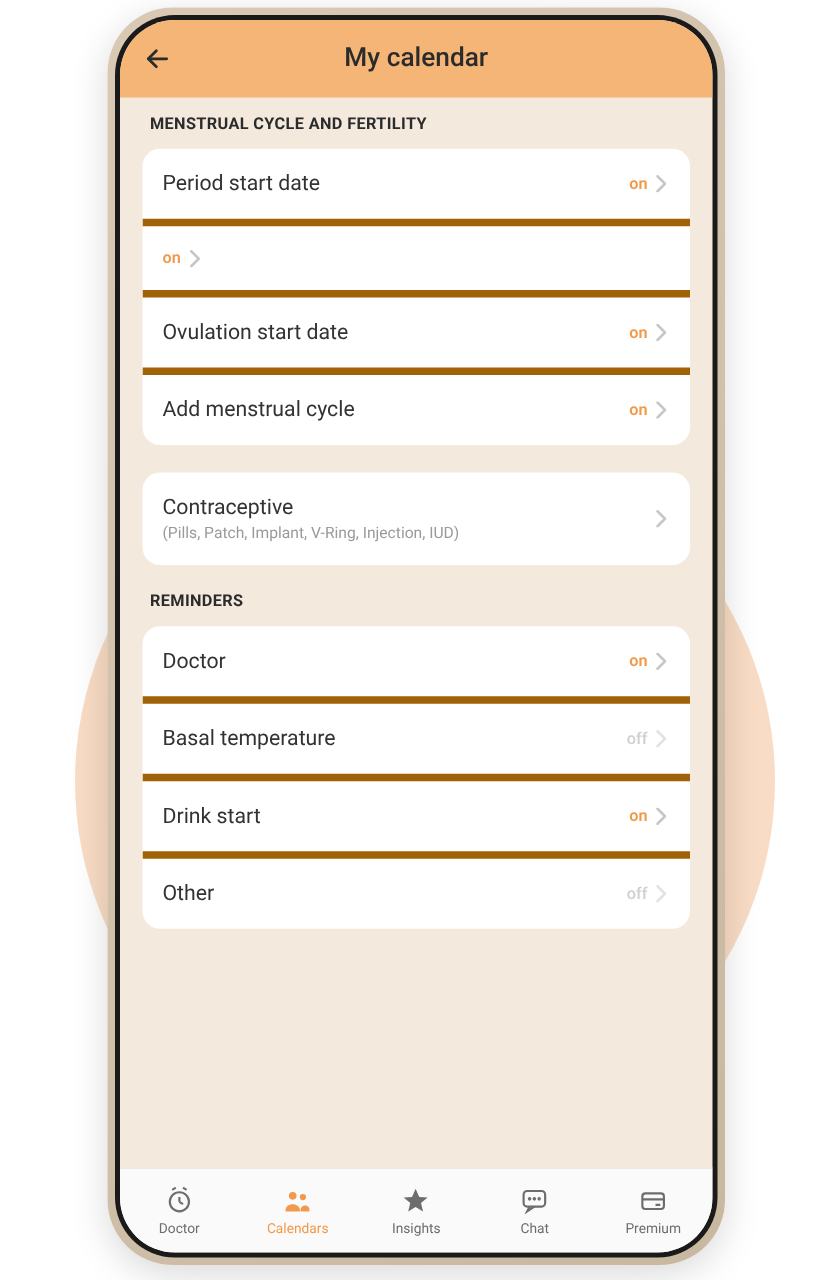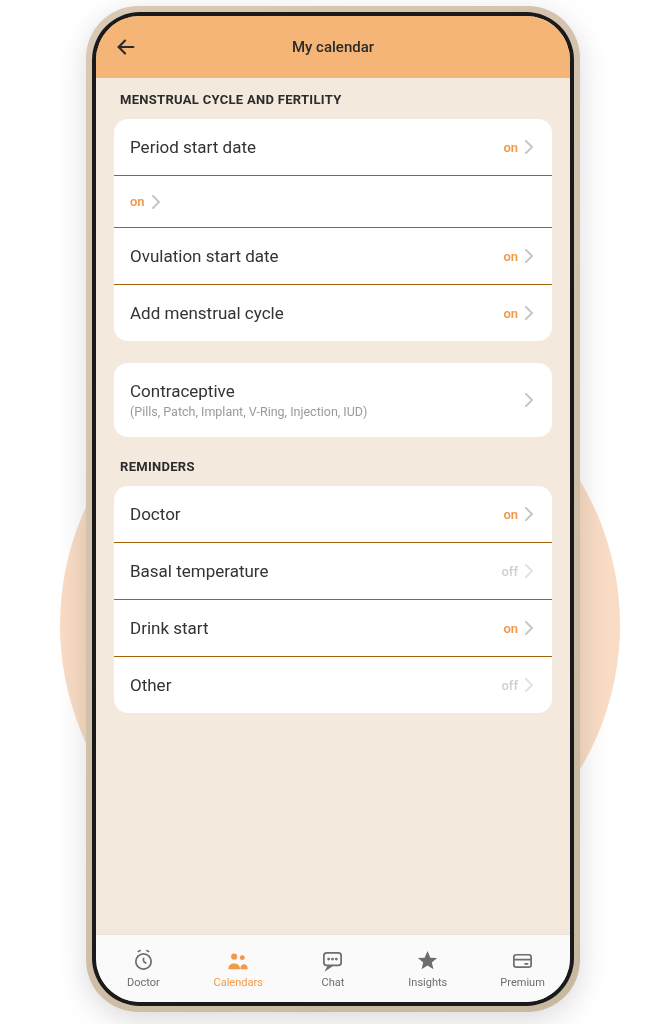--- a/index.html
+++ b/index.html
@@ -63,21 +63,21 @@
     display: flex;
     align-items: center;
     justify-content: center;
     cursor: pointer;
   }
   .header-title {
     position: absolute;
     left: 0;
     right: 0;
     text-align: center;
-    font-size: 15px;
+    font-size: 21px;
     font-weight: 500;
     color: #2b2b2b;
     pointer-events: none;
   }
   .content {
     flex: 1;
     overflow-y: auto;
     padding: 4px 18px 8px 18px;
   }
   .section-title {
@@ -90,21 +90,21 @@
   .card {
     background: #fff;
     border-radius: 14px;
     overflow: hidden;
     margin-bottom: 22px;
   }
   .row {
     display: flex;
     align-items: center;
     padding: 18px 16px;
-    border-bottom: 1px solid #a16207;
+    border-bottom: 6px solid #a16207;
     cursor: pointer;
   }
   .row:last-child { border-bottom: none; }
   .row-label {
     flex: 1;
     font-size: 17px;
     color: #333;
   }
   .row-sub {
     font-size: 12.5px;
@@ -283,40 +283,40 @@
                 <circle cx="8" cy="8" r="3.2"></circle>
                 <circle cx="16.5" cy="9" r="2.6"></circle>
                 <path d="M2 20c0-3.2 2.8-5 6-5s6 1.8 6 5v1H2z"></path>
                 <path d="M14.5 20c0-2.5 1.8-4 4-4s3.5 1.5 3.5 4v1h-7.5z"></path>
               </svg>
           </span>
           <span class="nav-label">Calendars</span>
         </div>
         <div class="nav-item">
           <span class="nav-icon">
+            <svg width="23" height="23" viewBox="0 0 24 24" fill="currentColor">
+                <polygon points="12 2 15 9 22 9.3 16.5 14 18.2 21 12 17.3 5.8 21 7.5 14 2 9.3 9 9"></polygon>
+              </svg>
+          </span>
+          <span class="nav-label">Insights</span>
+        </div>
+        <div class="nav-item">
+          <span class="nav-icon">
             <svg width="23" height="23" viewBox="0 0 24 24" fill="none" stroke="currentColor" stroke-width="1.8">
                 <rect x="3" y="4" width="18" height="13" rx="3"></rect>
                 <path d="M8 17l-2 4 6-4"></path>
                 <circle cx="8" cy="10.5" r="0.6" fill="currentColor"></circle>
                 <circle cx="12" cy="10.5" r="0.6" fill="currentColor"></circle>
                 <circle cx="16" cy="10.5" r="0.6" fill="currentColor"></circle>
               </svg>
           </span>
           <span class="nav-label">Chat</span>
         </div>
         <div class="nav-item">
           <span class="nav-icon">
-            <svg width="23" height="23" viewBox="0 0 24 24" fill="currentColor">
-                <polygon points="12 2 15 9 22 9.3 16.5 14 18.2 21 12 17.3 5.8 21 7.5 14 2 9.3 9 9"></polygon>
-              </svg>
-          </span>
-          <span class="nav-label">Insights</span>
-        </div>
-        <div class="nav-item">
-          <span class="nav-icon">
             <svg width="23" height="23" viewBox="0 0 24 24" fill="none" stroke="currentColor" stroke-width="1.8">
                 <rect x="3" y="6" width="18" height="13" rx="2.5"></rect>
                 <line x1="3" y1="11" x2="21" y2="11"></line>
                 <line x1="14" y1="15.5" x2="18" y2="15.5"></line>
               </svg>
           </span>
           <span class="nav-label">Premium</span>
         </div>
       </div>
 

